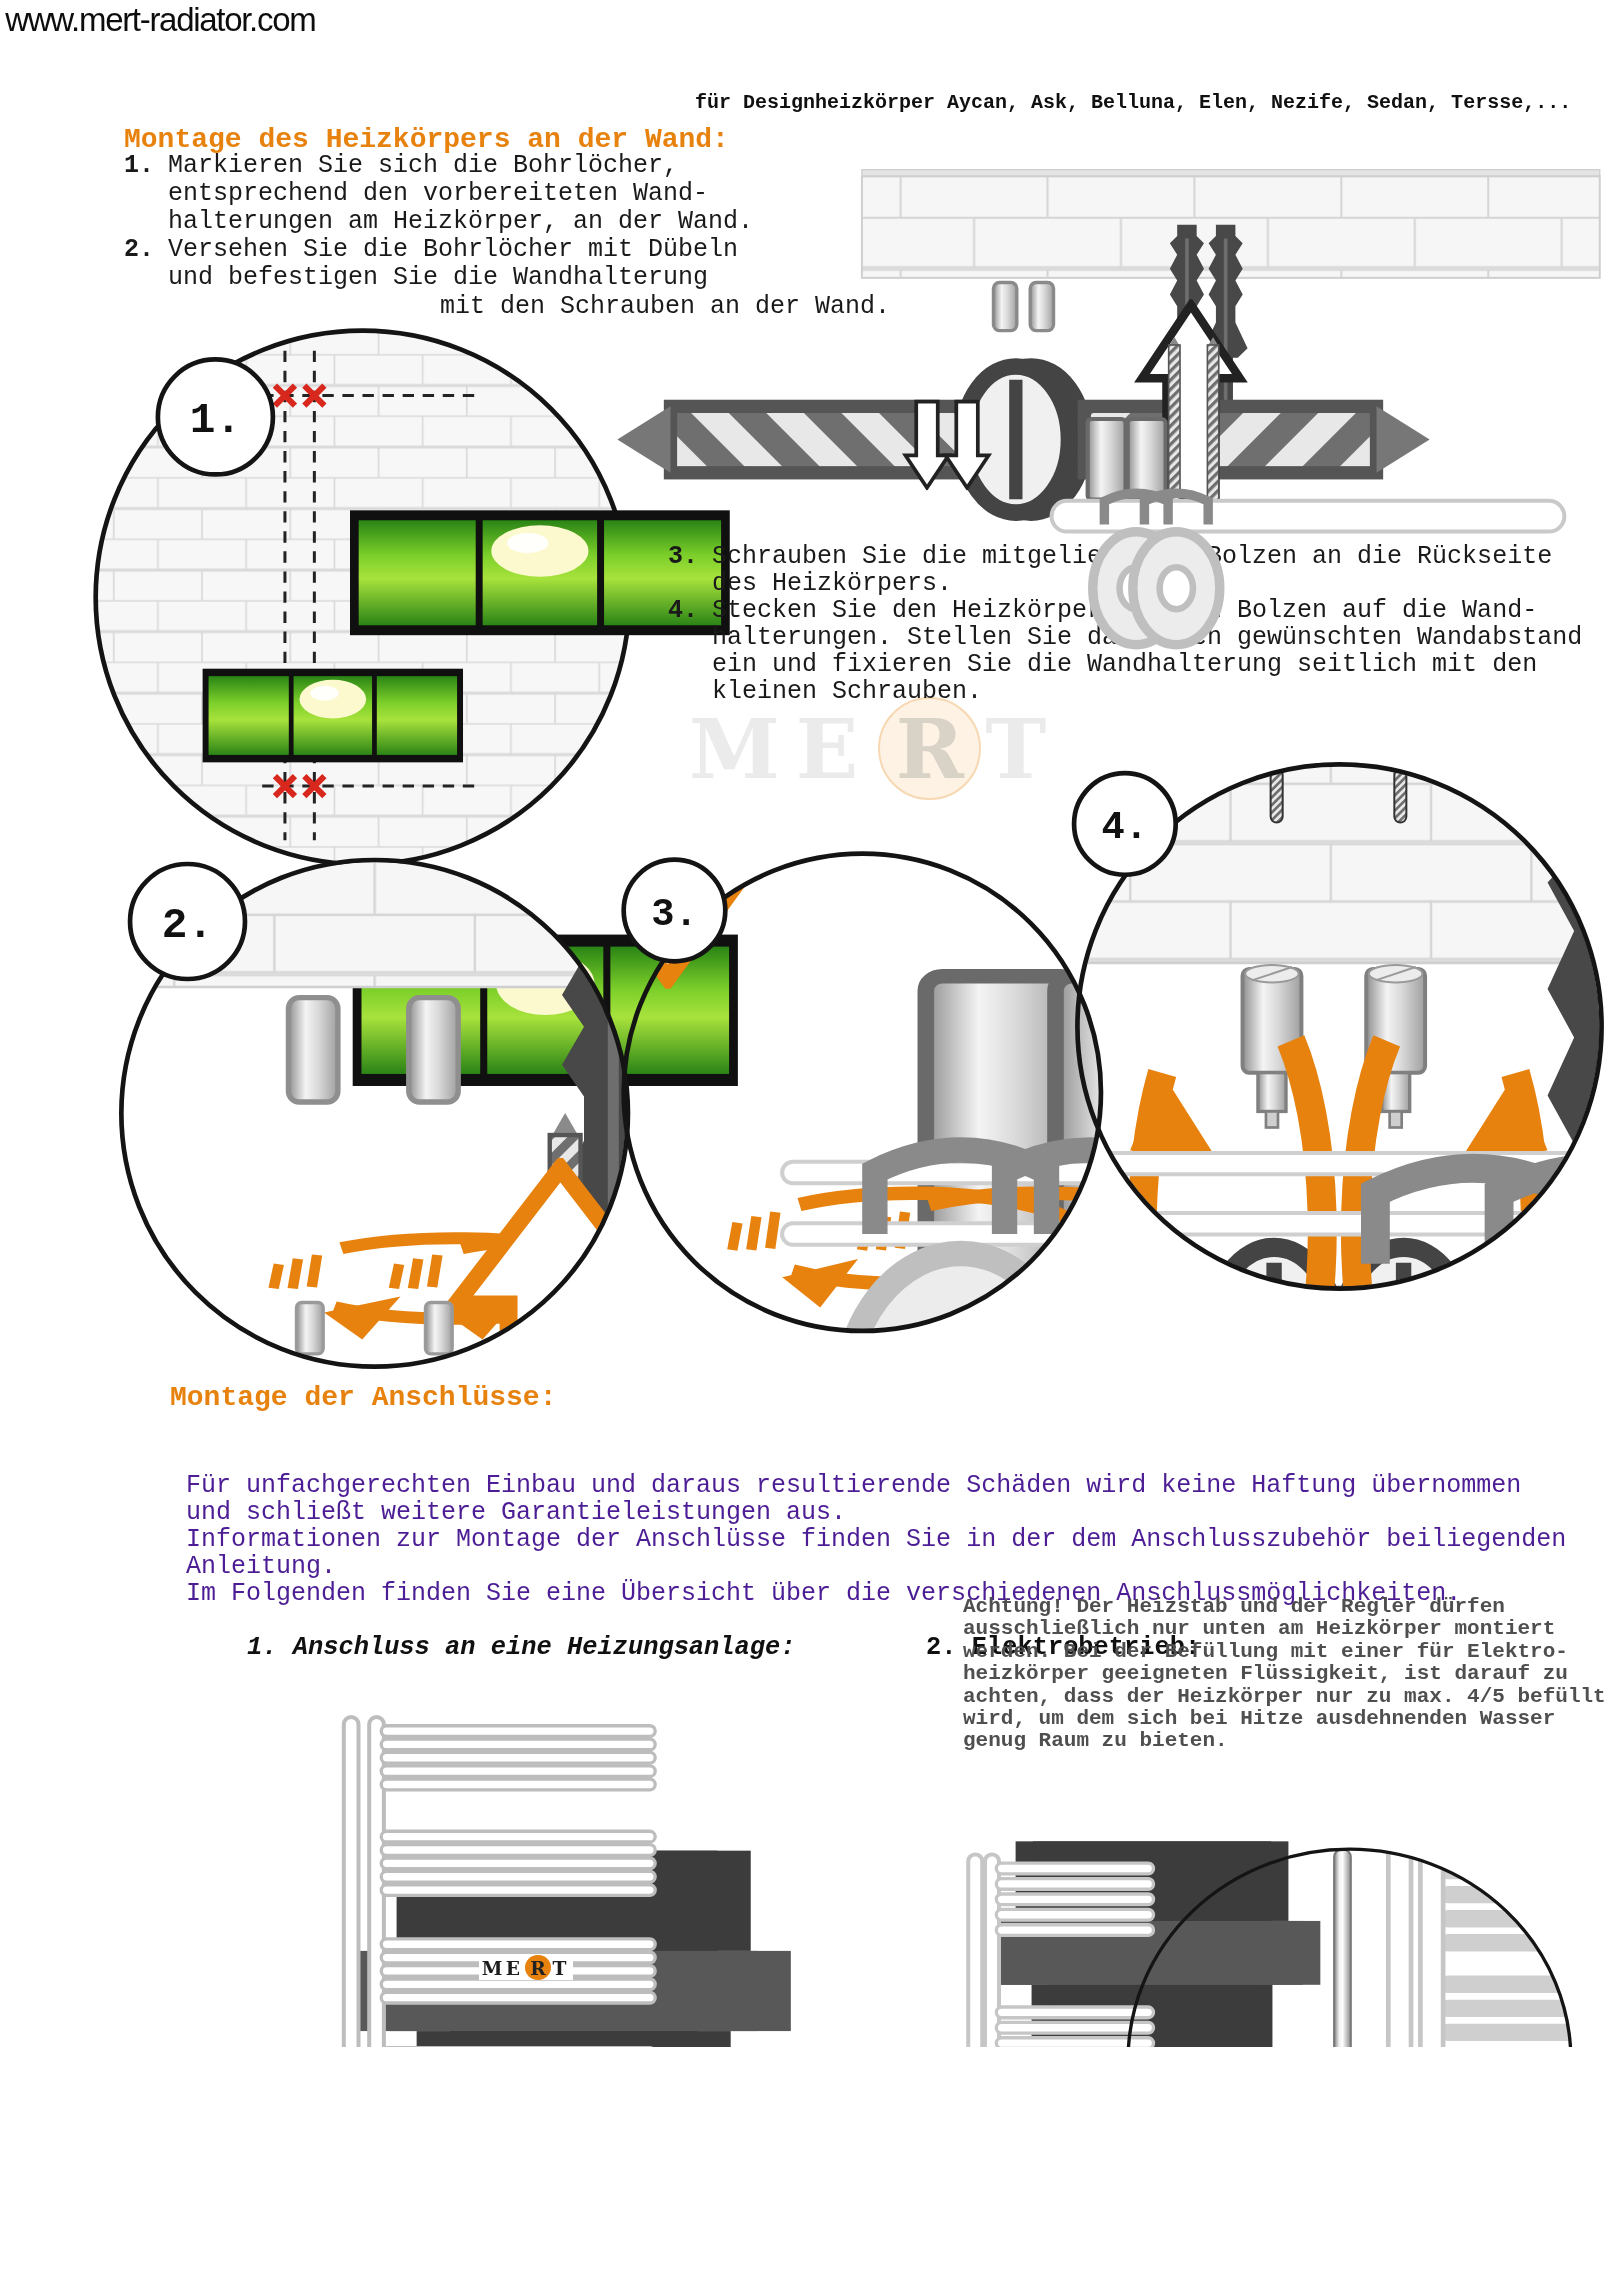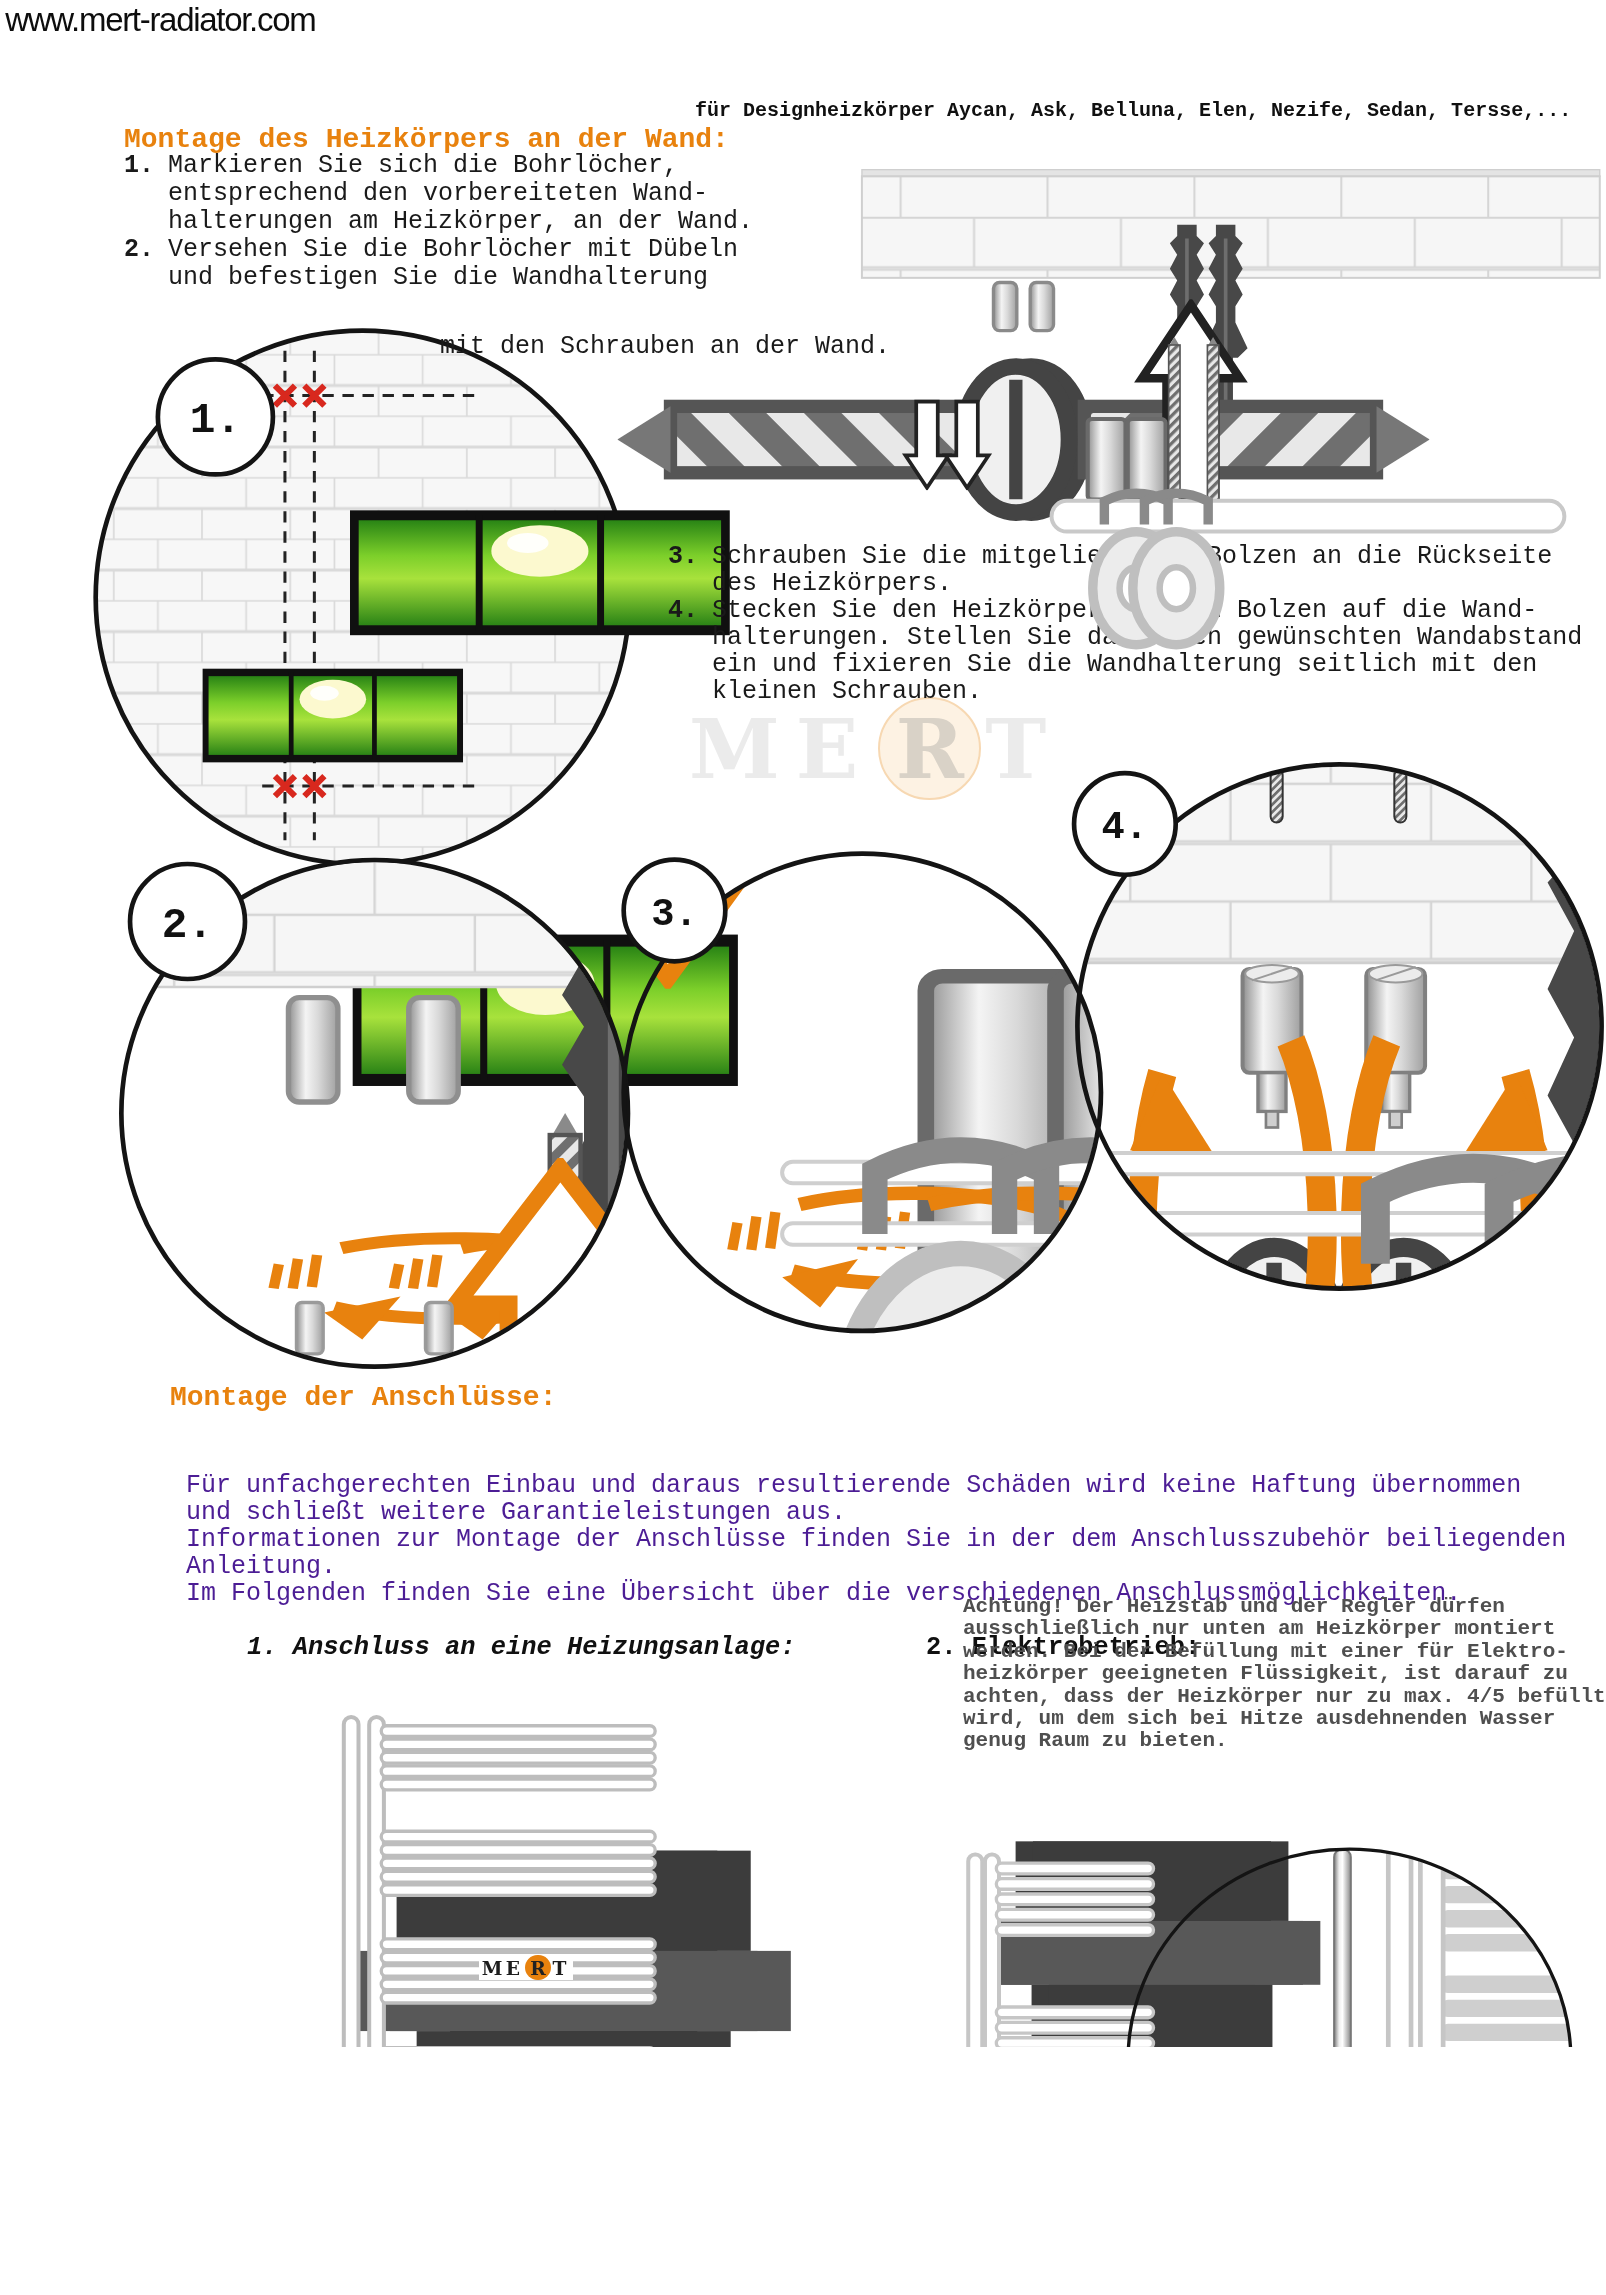--- a/index.html
+++ b/index.html
@@ -2,26 +2,26 @@
 <html style="font-size:10.7px"><head>
 <meta charset="utf-8">
 <style>
   html,body{margin:0;padding:0;background:#fff;}
   .page{position:relative;width:1606px;height:2047px;background:#fff;overflow:hidden;
         font-family:"Liberation Mono",monospace;color:#151515;}
   .abs{position:absolute;}
   .pre{white-space:pre;}
   .site-url{left:5.3px;top:0px;font:400 33px/40px "Liberation Sans",sans-serif;letter-spacing:-1.3px;color:#0d0d0d;}
   .title{left:694px;top:9.4px;font:700 67px/75px "Liberation Mono",monospace;letter-spacing:-0.7px;color:#101010;margin:0;}
-  .subtitle{left:695px;top:99px;font:700 20px/24px "Liberation Mono",monospace;color:#101010;}
+  .subtitle{left:695px;top:91px;font:700 20px/24px "Liberation Mono",monospace;color:#101010;}
   .h-orange{font:700 28px/31px "Liberation Mono",monospace;color:#E8820E;}
   .steps{font:400 25px/28px "Liberation Mono",monospace;color:#1a1a1a;}
   .step{display:flex;}
   .step .num{font-weight:700;width:44px;flex:0 0 44px;}
-  .cont{font:400 25px/28px "Liberation Mono",monospace;color:#1a1a1a;margin-top:40px;}
+  .cont{font:400 25px/28px "Liberation Mono",monospace;color:#1a1a1a;}
   .warn{font:700 25px/27px "Liberation Mono",monospace;color:#101010;}
   .body2{font:400 25px/27px "Liberation Mono",monospace;color:#4c1d95;margin-left:16px;}
   .subhead{font:700 25.4px/28px "Liberation Mono",monospace;color:#101010;}
   .note{font:400 21px/22.4px "Liberation Mono",monospace;color:#4f4f4f;}
   .steps34{line-height:27px;}
   .footer-url{left:594px;top:2261px;font:400 28px/32px "Liberation Sans",sans-serif;color:#0d0d0d;}
   
   .watermark{left:689px;top:697px;display:flex;align-items:center;
              font:700 82px "DejaVu Serif",serif;color:#ebebeb;letter-spacing:16px;z-index:0;}
   .watermark .rdot-big{width:99px;height:99px;border-radius:50%;background:#fdf2e3;border:2.7px solid #f7d8b2;

